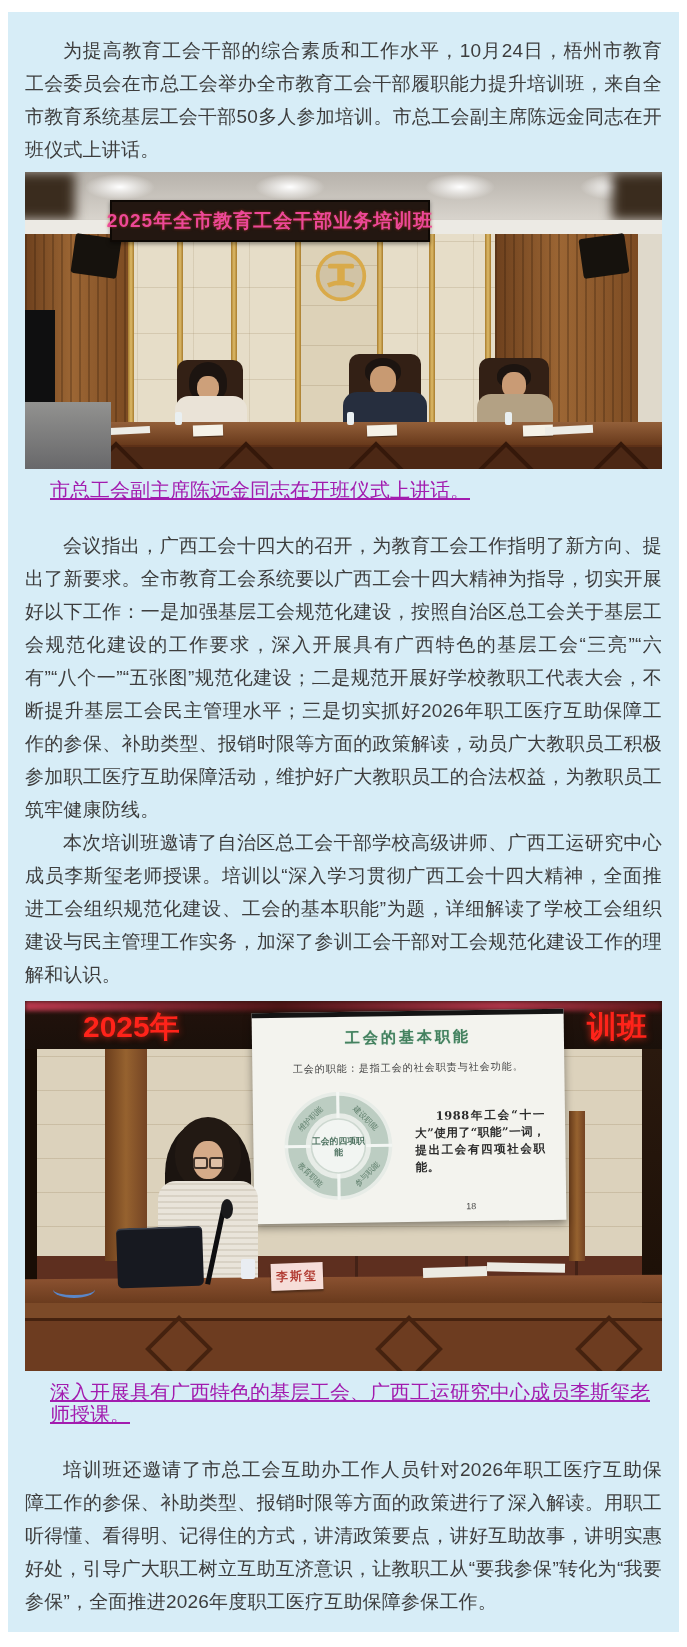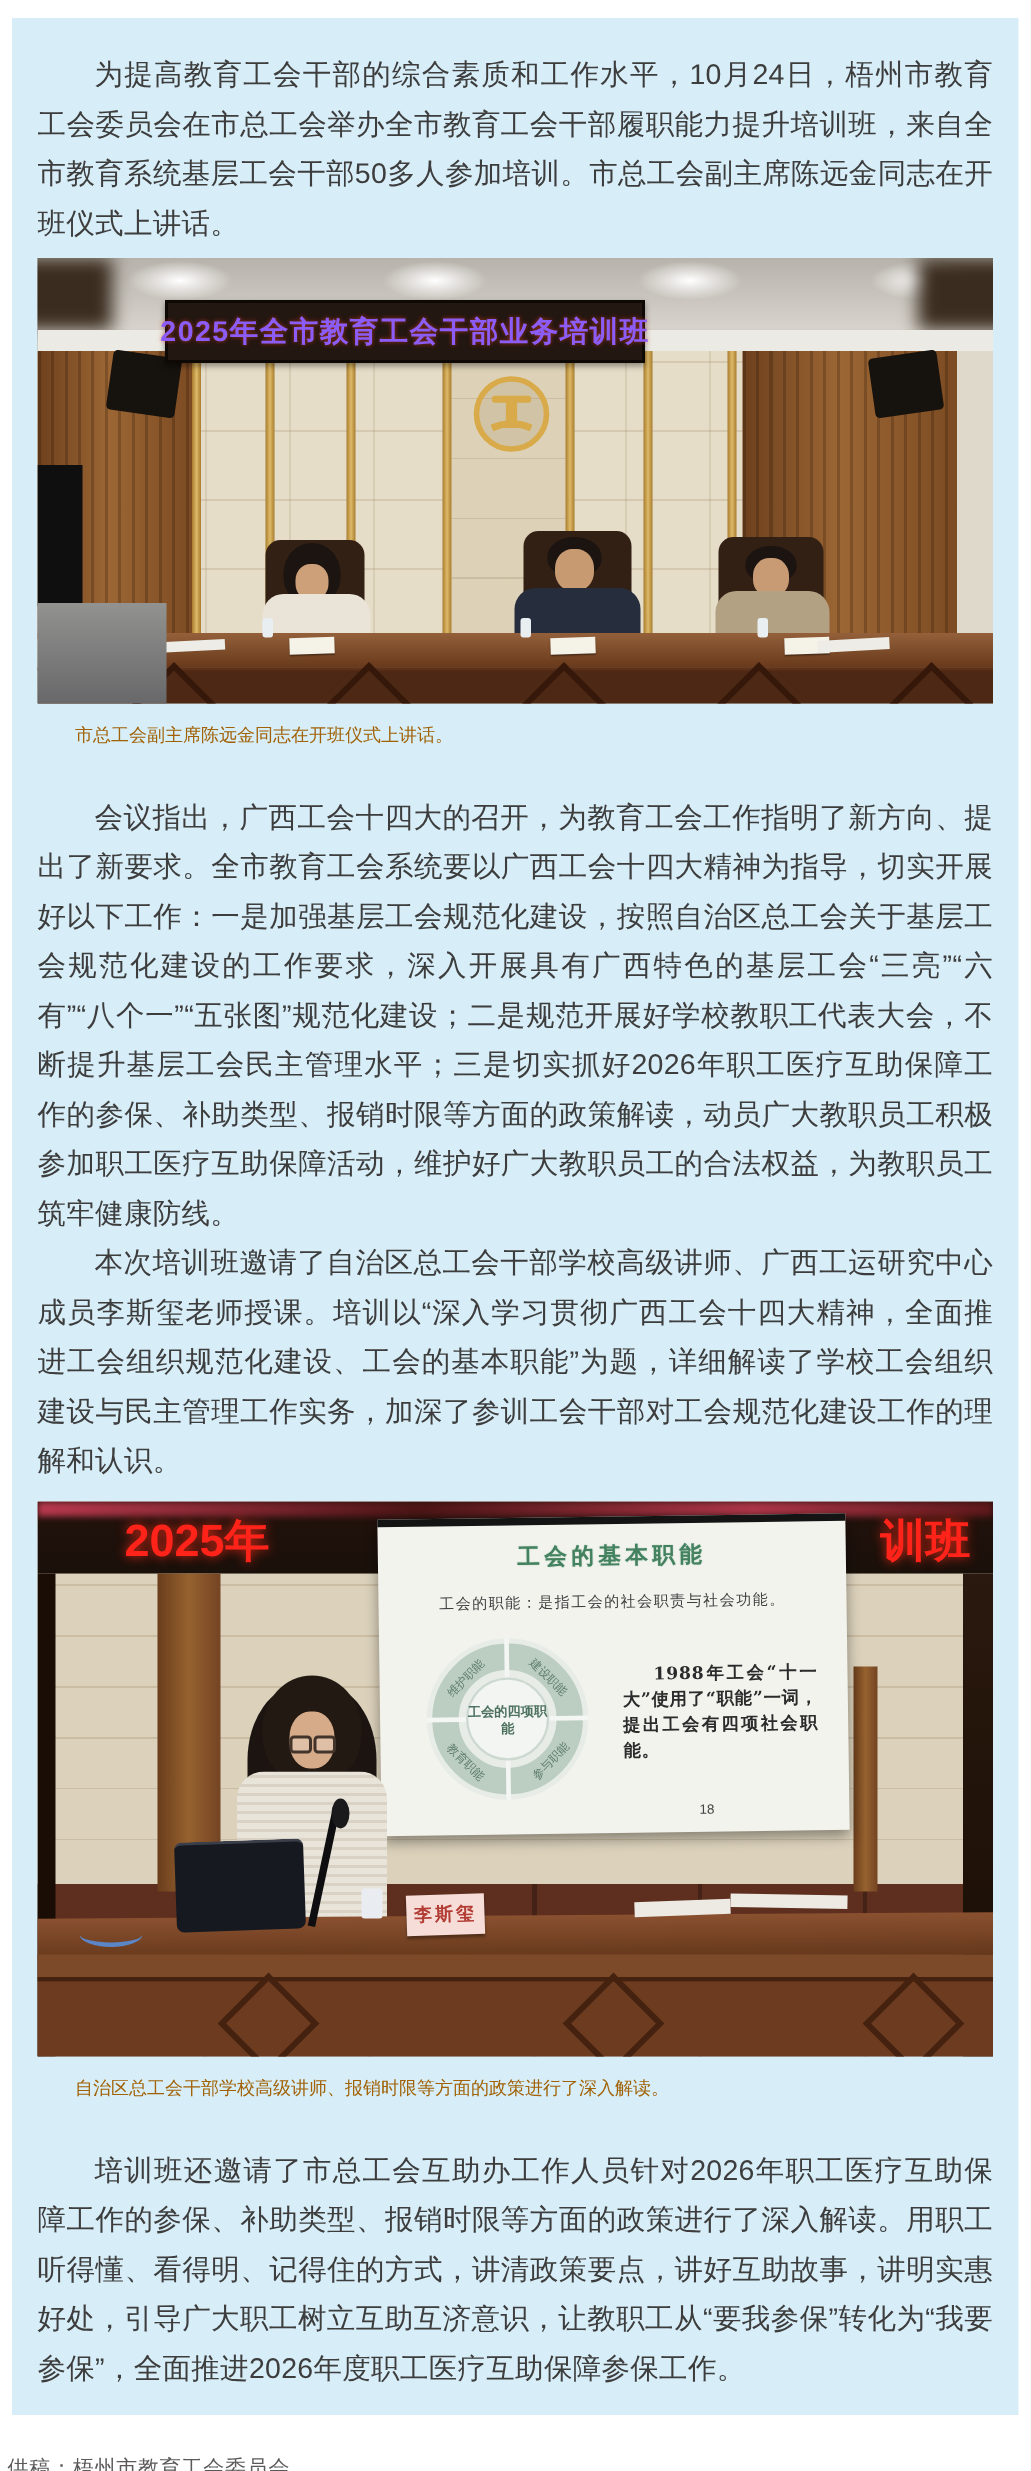--- a/index.html
+++ b/index.html
@@ -1,21 +1,21 @@
 <!DOCTYPE html>
 <html><head>
 <meta charset="utf-8">
 <style>
   html,body{margin:0;padding:0;background:#ffffff;}
   .page{position:relative;width:687px;min-height:1647px;margin:0 auto;background:#ffffff;
         font-family:"Liberation Sans",sans-serif;}
   .content{margin:12px 8px 0 8px;background:#d7edf7;padding:22px 17px 14px 17px;}
   .para{margin:0;font-size:19px;line-height:33px;color:#3d3d3d;text-align:justify;
         text-indent:2em;letter-spacing:0.2px;}
-  .caption{margin:10px 0 0 25px;font-size:12px;line-height:22px;color:#a16207;}
+  .caption{margin:10px 0 0 25px;font-size:20px;line-height:22px;color:#a21caf;text-decoration:underline;}
   .body-after-caption{margin-top:28px;}
   .photo{position:relative;width:637px;margin:6px auto 0 auto;overflow:hidden;
          background:#b9b2a6;}
   .photo1{height:297px;}
   .photo2{height:370px;margin-top:10px;}
   
   .p1-ceiling{position:absolute;left:0;top:0;width:637px;height:62px;
       background:linear-gradient(#b7b2ab,#e2ded7);}
   .p1-light{position:absolute;top:2px;width:70px;height:26px;border-radius:50%;
       background:radial-gradient(closest-side,#ffffff,rgba(255,255,255,0));}
@@ -35,21 +35,21 @@
   .p1-centercol{position:absolute;left:276px;top:62px;width:76px;height:192px;background:#ddd2b8;
       background-image:repeating-linear-gradient(0deg,rgba(150,128,92,.25) 0 1px,transparent 1px 40px);}
   .p1-speaker{position:absolute;top:64px;width:46px;height:40px;background:#16120d;border-radius:3px;}
   .p1-door{position:absolute;left:613px;top:62px;width:24px;height:192px;background:#dfd9cb;}
   .p1-tv{position:absolute;left:0;top:138px;width:30px;height:94px;background:#0f0f10;}
   .p1-cart{position:absolute;left:0;top:230px;width:86px;height:67px;
       background:linear-gradient(#929290,#68686a);}
   .p1-banner{position:absolute;left:85px;top:28px;width:316px;height:38px;background:#231711;
       border:2px solid #0e0905;display:flex;align-items:center;justify-content:center;
       box-shadow:0 2px 4px rgba(0,0,0,.4);}
-  .p1-banner span{font-size:19px;font-weight:bold;color:#8b5cf6;letter-spacing:1px;white-space:nowrap;
+  .p1-banner span{font-size:19px;font-weight:bold;color:#ec4899;letter-spacing:1px;white-space:nowrap;
       text-shadow:0 0 3px rgba(255,70,40,.55);}
   .logo-svg{position:absolute;left:288px;top:76px;width:56px;height:56px;}
   .person{position:absolute;}
   .chairback{position:absolute;background:#332015;border-radius:10px 10px 0 0;}
   .hair{position:absolute;background:#1c1410;border-radius:50% 50% 42% 42%;}
   .face{position:absolute;background:#cda07a;border-radius:45%;}
   .torso{position:absolute;border-radius:14px 14px 0 0;}
   .p1-table{position:absolute;left:0;top:250px;width:637px;height:23px;
       background:linear-gradient(#93603a,#68391b);}
   .p1-plate{position:absolute;width:30px;height:11px;background:#f5f2e8;transform:rotate(-2deg);
@@ -265,21 +265,21 @@
       <div class="p2-paper" style="left:462px;top:262px;width:78px;height:9px;transform:rotate(1deg);"></div>
       <div class="p2-cable"></div>
       <div class="p2-deskfront">
         <div class="p2-rail"></div>
         <div class="p2-diamond" style="left:130px;"></div>
         <div class="p2-diamond" style="left:360px;"></div>
         <div class="p2-diamond" style="left:560px;"></div>
       </div>
     </div>
 
-    <p class="caption">自治区总工会干部学校高级讲师、报销时限等方面的政策进行了深入解读。</p>
+    <p class="caption">深入开展具有广西特色的基层工会、广西工运研究中心成员李斯玺老师授课。</p>
 
     <div class="body-after-caption">
       <p class="para">培训班还邀请了市总工会互助办工作人员针对2026年职工医疗互助保障工作的参保、补助类型、报销时限等方面的政策进行了深入解读。用职工听得懂、看得明、记得住的方式，讲清政策要点，讲好互助故事，讲明实惠好处，引导广大职工树立互助互济意识，让教职工从“要我参保”转化为“我要参保”，全面推进2026年度职工医疗互助保障参保工作。</p>
     </div>
   </div>
 
   <div class="footer">
     <div class="footer-line">供稿：梧州市教育工会委员会</div>
 
   </div>

